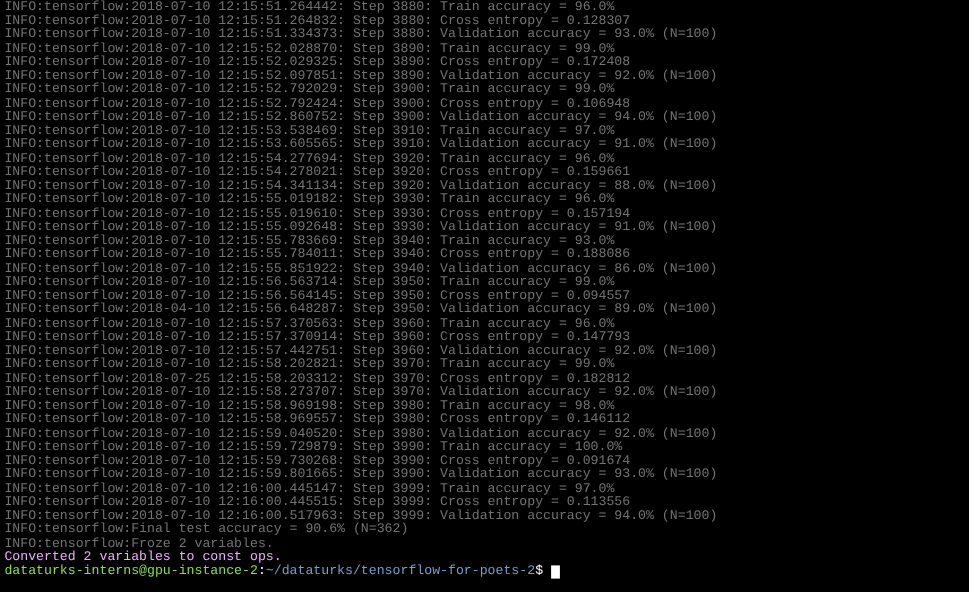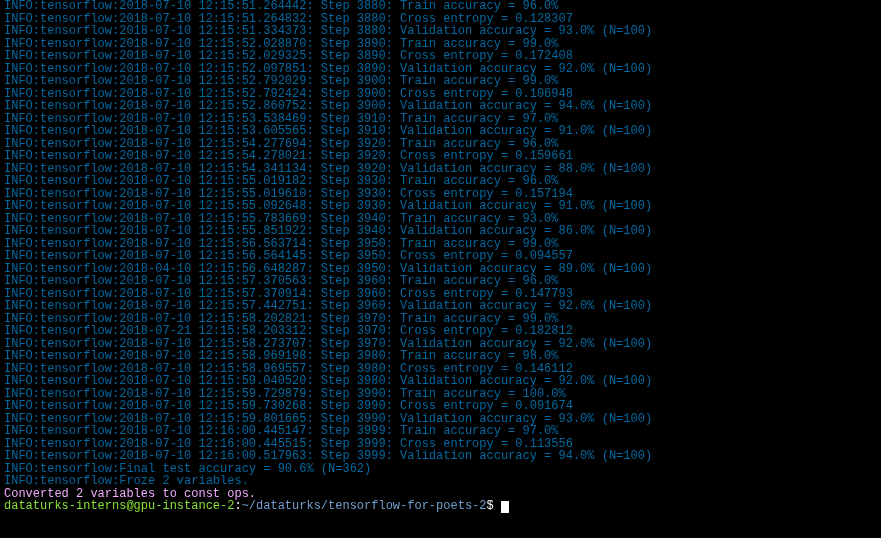--- a/index.html
+++ b/index.html
@@ -8,21 +8,21 @@
       font-family: 'Consolas', 'Monaco', 'Courier New', monospace;
       font-size: 12px;
       line-height: 12.5px;
       width: 881px;
       height: 538px;
       overflow: hidden;
       padding: 0 4px;
     }
     .line {
       white-space: pre;
-      color: #0369a1;
+      color: #737373;
     }
     .prompt-line {
       white-space: pre;
     }
     .user-host { color: #8ae234; }
     .colon { color: #fff; }
     .path { color: #729fcf; }
     .dollar { color: #fff; }
     .cursor {
       display: inline-block;
@@ -48,29 +48,30 @@
     <div class="line">INFO:tensorflow:2018-07-10 12:15:52.860752: Step 3900: Validation accuracy = 94.0% (N=100)</div>
     <div class="line">INFO:tensorflow:2018-07-10 12:15:53.538469: Step 3910: Train accuracy = 97.0%</div>
     <div class="line">INFO:tensorflow:2018-07-10 12:15:53.605565: Step 3910: Validation accuracy = 91.0% (N=100)</div>
     <div class="line">INFO:tensorflow:2018-07-10 12:15:54.277694: Step 3920: Train accuracy = 96.0%</div>
     <div class="line">INFO:tensorflow:2018-07-10 12:15:54.278021: Step 3920: Cross entropy = 0.159661</div>
     <div class="line">INFO:tensorflow:2018-07-10 12:15:54.341134: Step 3920: Validation accuracy = 88.0% (N=100)</div>
     <div class="line">INFO:tensorflow:2018-07-10 12:15:55.019182: Step 3930: Train accuracy = 96.0%</div>
     <div class="line">INFO:tensorflow:2018-07-10 12:15:55.019610: Step 3930: Cross entropy = 0.157194</div>
     <div class="line">INFO:tensorflow:2018-07-10 12:15:55.092648: Step 3930: Validation accuracy = 91.0% (N=100)</div>
     <div class="line">INFO:tensorflow:2018-07-10 12:15:55.783669: Step 3940: Train accuracy = 93.0%</div>
+    <div class="line">INFO:tensorflow:2018-07-10 12:15:55.784011: Step 3940: Cross entropy = 0.188086</div>
     <div class="line">INFO:tensorflow:2018-07-10 12:15:55.851922: Step 3940: Validation accuracy = 86.0% (N=100)</div>
     <div class="line">INFO:tensorflow:2018-07-10 12:15:56.563714: Step 3950: Train accuracy = 99.0%</div>
     <div class="line">INFO:tensorflow:2018-07-10 12:15:56.564145: Step 3950: Cross entropy = 0.094557</div>
     <div class="line">INFO:tensorflow:2018-04-10 12:15:56.648287: Step 3950: Validation accuracy = 89.0% (N=100)</div>
     <div class="line">INFO:tensorflow:2018-07-10 12:15:57.370563: Step 3960: Train accuracy = 96.0%</div>
     <div class="line">INFO:tensorflow:2018-07-10 12:15:57.370914: Step 3960: Cross entropy = 0.147793</div>
     <div class="line">INFO:tensorflow:2018-07-10 12:15:57.442751: Step 3960: Validation accuracy = 92.0% (N=100)</div>
     <div class="line">INFO:tensorflow:2018-07-10 12:15:58.202821: Step 3970: Train accuracy = 99.0%</div>
-    <div class="line">INFO:tensorflow:2018-07-21 12:15:58.203312: Step 3970: Cross entropy = 0.182812</div>
+    <div class="line">INFO:tensorflow:2018-07-25 12:15:58.203312: Step 3970: Cross entropy = 0.182812</div>
     <div class="line">INFO:tensorflow:2018-07-10 12:15:58.273707: Step 3970: Validation accuracy = 92.0% (N=100)</div>
     <div class="line">INFO:tensorflow:2018-07-10 12:15:58.969198: Step 3980: Train accuracy = 98.0%</div>
     <div class="line">INFO:tensorflow:2018-07-10 12:15:58.969557: Step 3980: Cross entropy = 0.146112</div>
     <div class="line">INFO:tensorflow:2018-07-10 12:15:59.040520: Step 3980: Validation accuracy = 92.0% (N=100)</div>
     <div class="line">INFO:tensorflow:2018-07-10 12:15:59.729879: Step 3990: Train accuracy = 100.0%</div>
     <div class="line">INFO:tensorflow:2018-07-10 12:15:59.730268: Step 3990: Cross entropy = 0.091674</div>
     <div class="line">INFO:tensorflow:2018-07-10 12:15:59.801665: Step 3990: Validation accuracy = 93.0% (N=100)</div>
     <div class="line">INFO:tensorflow:2018-07-10 12:16:00.445147: Step 3999: Train accuracy = 97.0%</div>
     <div class="line">INFO:tensorflow:2018-07-10 12:16:00.445515: Step 3999: Cross entropy = 0.113556</div>
     <div class="line">INFO:tensorflow:2018-07-10 12:16:00.517963: Step 3999: Validation accuracy = 94.0% (N=100)</div>

